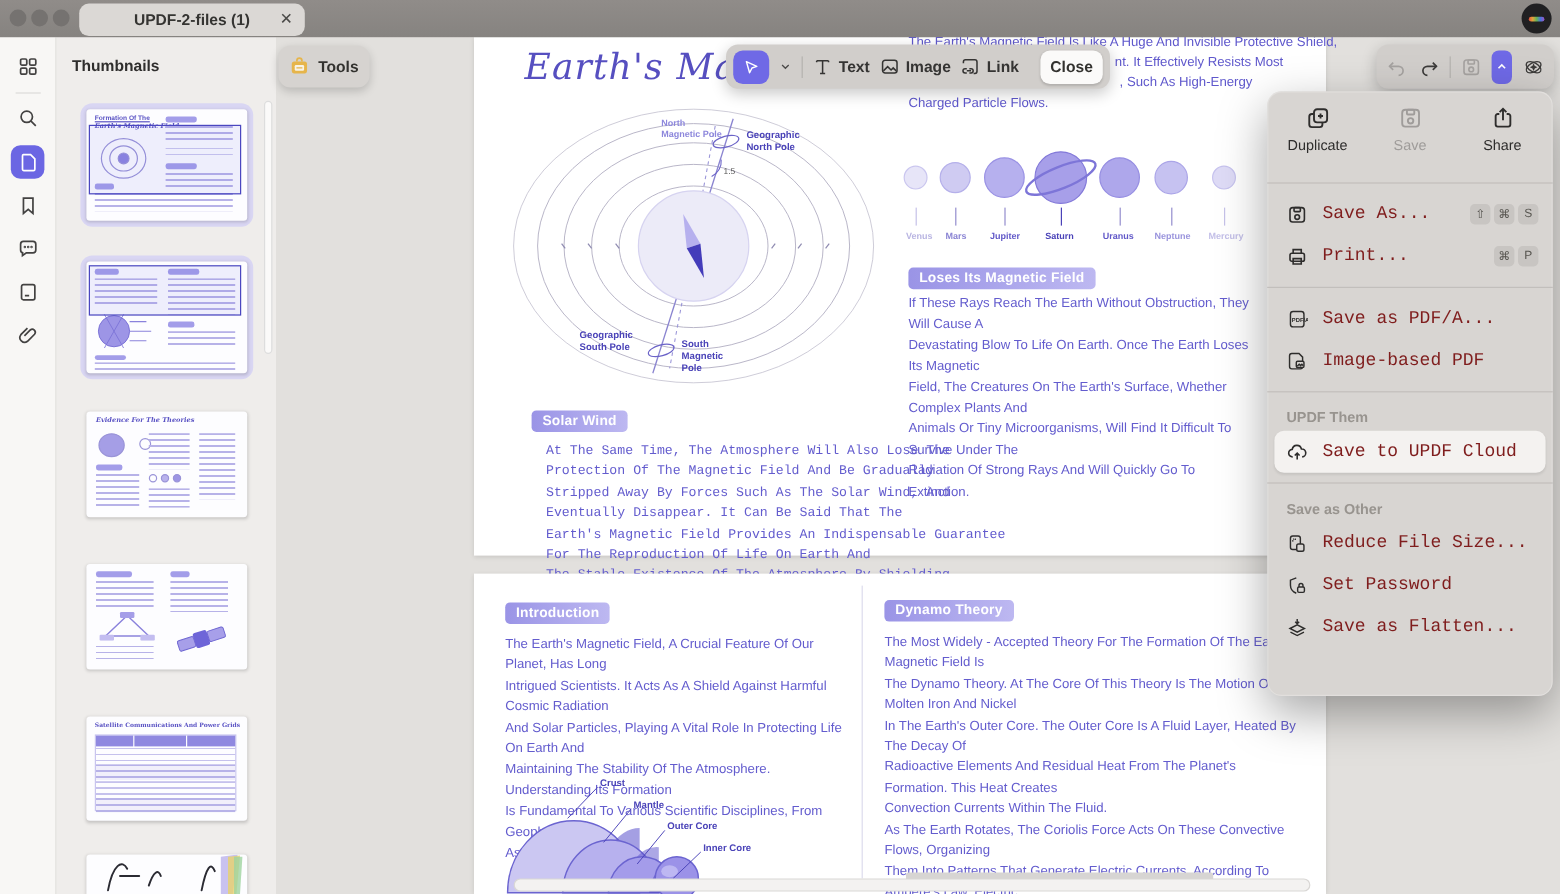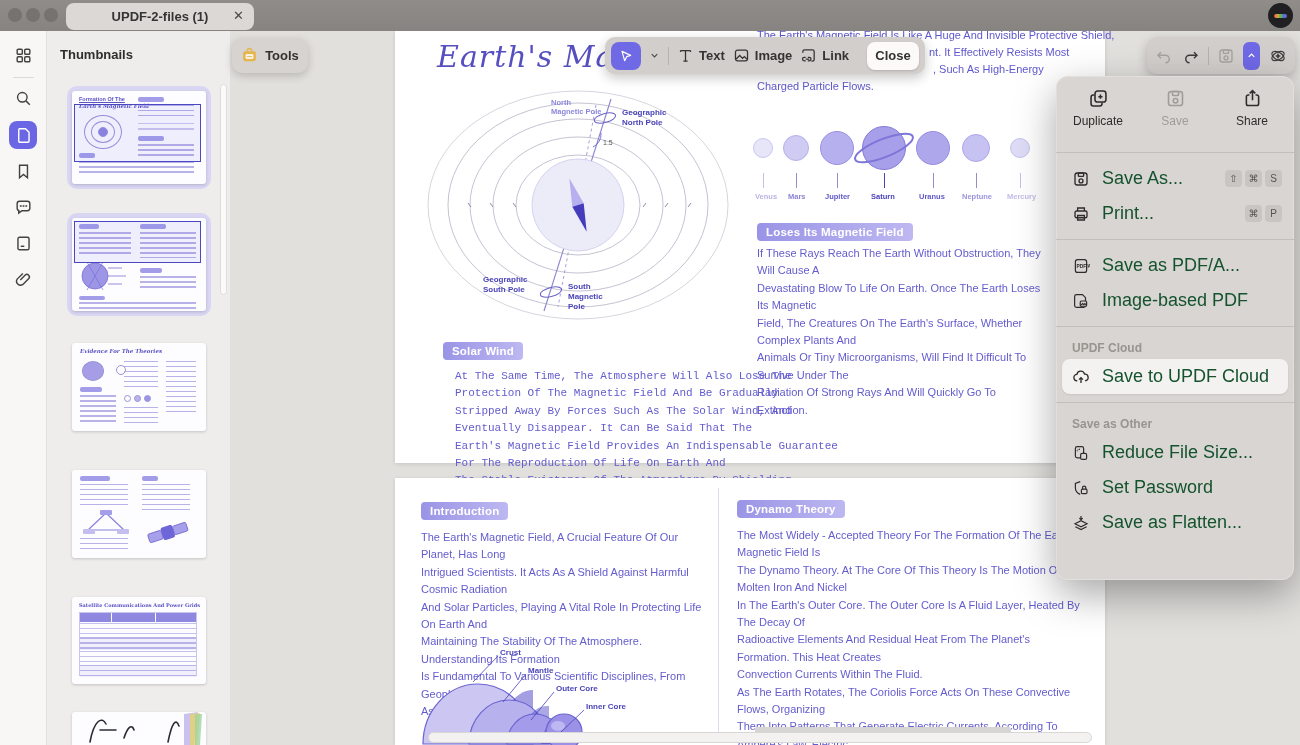--- a/index.html
+++ b/index.html
@@ -100,21 +100,21 @@
     z-index:50; padding:12px 0 0 0; }
   .m-actions { display:flex; justify-content:space-evenly; height:56px; }
   .m-action { display:flex; flex-direction:column; align-items:center; gap:5px; width:70px; }
   .m-action svg { width:21px; height:21px; }
   .m-action span { font-size:12px; }
   .act-dis { color:#9f9c9a; }
   .act-on { color:#2e2d2c; }
   .m-div { height:1px; background:#c2bfbc; margin:8px 0; }
   .m-row { display:flex; align-items:center; height:35px; padding:0 12px 0 16px; gap:12px; }
   .m-row svg { width:18px; height:18px; color:#2e2d2c; flex:none; }
-  .m-row .lbl { font-size:18px; color:#14532d; }
+  .m-row .lbl { font-size:15px; color:#7f1d1d;font-family:Liberation Mono, monospace; }
   .m-keys { margin-left:auto; display:flex; gap:3px; }
   .key { width:17px; height:17px; background:#c8c5c2; border-radius:4px; font-size:10px; color:#56544f;
     display:flex; align-items:center; justify-content:center; }
   .m-header { font-size:12px; font-weight:bold; color:#98948f; padding:6px 16px 4px 16px; }
   .m-row.hl { background:#f4f2f0; border-radius:8px; margin:0 6px; padding-left:10px;
     box-shadow:0 1px 2px rgba(0,0,0,.08); }
 
   
   .hscroll { position:absolute; left:428px; top:732px; width:664px; height:11px; background:#f3f2f1;
     border:1px solid #d9d7d5; border-radius:6px; z-index:30; }
@@ -608,21 +608,21 @@
       <svg viewBox="0 0 24 24" fill="none" stroke="currentColor" stroke-width="1.6">
           <path d="M6 3.5h8l4 4V18a2.5 2.5 0 0 1-2.5 2.5H6A2.5 2.5 0 0 1 3.5 18V6A2.5 2.5 0 0 1 6 3.5z"></path>
           <rect x="11" y="12" width="8.5" height="7" rx="1.5" fill="#d8d5d2"></rect>
           <path d="M12 17.5l2.2-2.2 1.6 1.6 1.4-1.4 1.6 1.6"></path>
         </svg>
       <span class="lbl">Image-based PDF</span>
     </div>
 
     <div class="m-div"></div>
 
-    <div class="m-header">UPDF Cloud</div>
+    <div class="m-header">UPDF Them</div>
 
     <div class="m-row hl">
       <svg viewBox="0 0 24 24" fill="none" stroke="currentColor" stroke-width="1.8">
           <path d="M7 17a4.2 4.2 0 0 1-.5-8.4 5.2 5.2 0 0 1 10.2-.4A4 4 0 0 1 17.5 17"></path>
           <path d="M12 20v-7M9.3 15.5L12 12.8l2.7 2.7"></path>
         </svg>
       <span class="lbl">Save to UPDF Cloud</span>
     </div>
 
 

